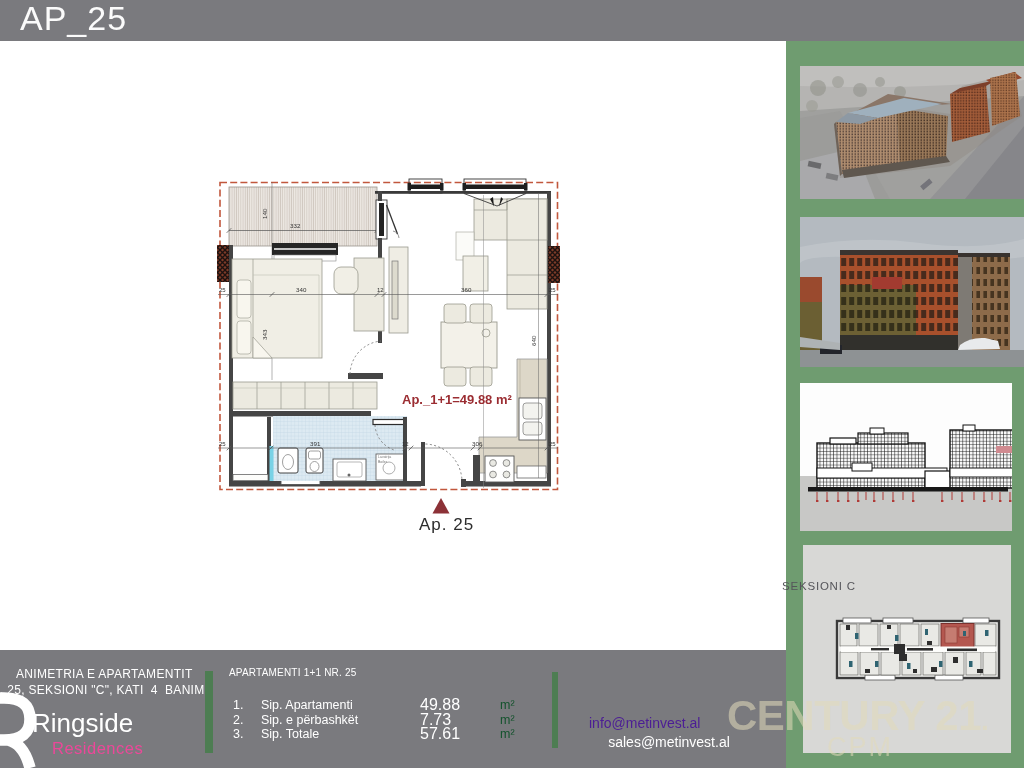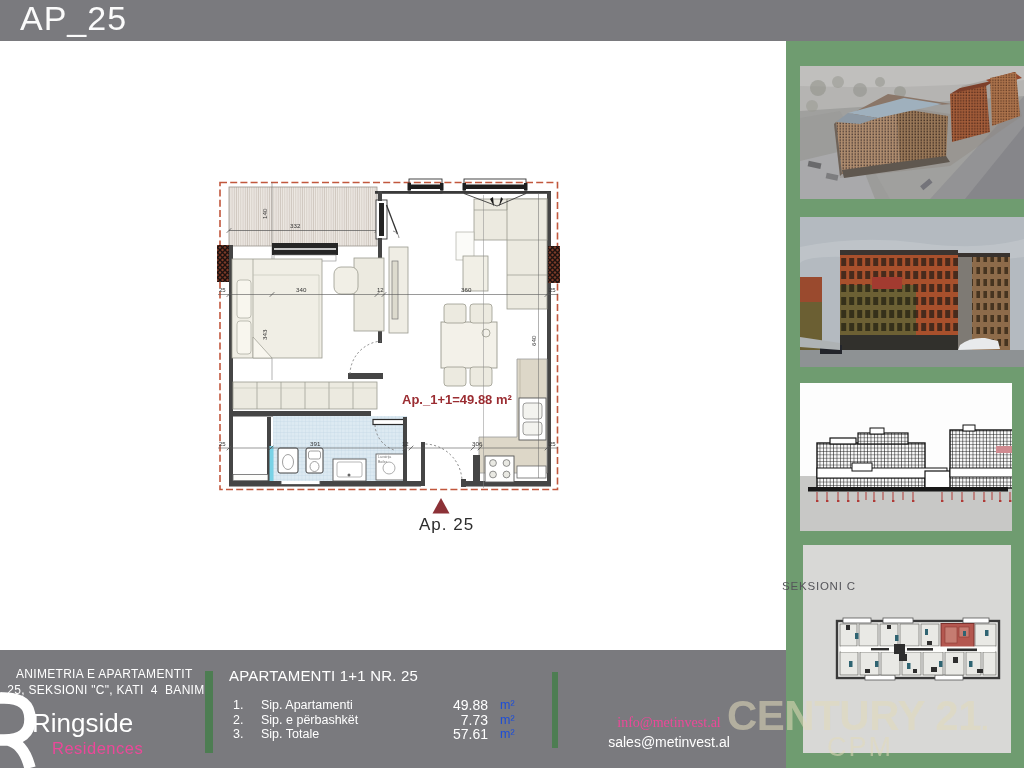--- a/index.html
+++ b/index.html
@@ -221,34 +221,34 @@
 <svg class="abs" style="left:-26px;top:692px;" width="66" height="76" viewBox="0 0 66 76">
   <path d="M12 76 L12 14 Q12 6 20 6 L30 6 Q56 6 56 27 Q56 48 30 48 L12 48 M34 48 Q50 52 56 76" fill="none" stroke="#ffffff" stroke-width="11.5"></path>
 </svg>
 
 <div class="abs" style="left:32px;top:708px;color:#fff;font-size:26px;font-weight:normal;">Ringside</div>
 
 <div class="abs" style="left:52px;top:739px;color:#ec4899;font-size:16.5px;letter-spacing:0.5px;">Residences</div>
 
 <div class="abs" style="left:205px;top:671px;width:8px;height:82px;background:#4d7d52;"></div>
 
-<div class="abs" style="left:229px;top:667px;color:#fff;font-size:15px;letter-spacing:0.2px;">APARTAMENTI 1+1 NR. 25</div>
+<div class="abs" style="left:229px;top:667px;color:#fff;font-size:10px;letter-spacing:0.2px;">APARTAMENTI 1+1 NR. 25</div>
 
 <div class="abs" style="left:233px;top:698px;color:#fff;font-size:12.5px;line-height:14.5px;">1.<br>2.<br>3.</div>
 
 <div class="abs" style="left:261px;top:698px;color:#fff;font-size:12.5px;line-height:14.5px;">Sip. Apartamenti<br>Sip. e përbashkët<br>Sip. Totale</div>
 
-<div class="abs" style="left:420px;top:698px;width:68px;color:#fff;font-size:14px;line-height:14.5px;text-align:right;">49.88<br>7.73<br>57.61</div>
-
-<div class="abs" style="left:500px;top:698px;color:#1d4ed8;font-size:12.5px;line-height:14.5px;">m²<br>m²<br>m²</div>
+<div class="abs" style="left:420px;top:698px;width:68px;color:#fff;font-size:16px;line-height:14.5px;text-align:left;">49.88<br>7.73<br>57.61</div>
+
+<div class="abs" style="left:500px;top:698px;color:#14532d;font-size:12.5px;line-height:14.5px;">m²<br>m²<br>m²</div>
 
 <div class="abs" style="left:552px;top:672px;width:6px;height:76px;background:#4d7d52;"></div>
 
 
-<div class="abs" style="left:589px;top:715px;width:160px;text-align:center;color:#ec4899;font-size:14px;font-family:Liberation Serif, serif;">info@metinvest.al</div>
+<div class="abs" style="left:589px;top:715px;width:160px;color:#4c1d95;font-size:14px;">info@metinvest.al</div>
 
 <div class="abs" style="left:589px;top:734px;width:160px;text-align:center;color:#fff;font-size:14px;">sales@metinvest.al</div>
 
 <div class="abs" style="left:727px;top:692px;color:rgba(226,219,186,0.55);font-size:42px;font-weight:bold;letter-spacing:-0.5px;z-index:50;">CENTURY 21<span style="font-size:28px;">.</span></div>
 
 <div class="abs" style="left:827px;top:732px;color:rgba(226,219,186,0.55);font-size:27px;font-weight:normal;letter-spacing:2px;z-index:50;">CPM</div>
 
 <svg class="abs" style="left:200px;top:165px;" width="400" height="375" viewBox="200 165 400 375" id="plan">
 <defs>
   <pattern id="hatch" width="2.2" height="8" patternUnits="userSpaceOnUse">

